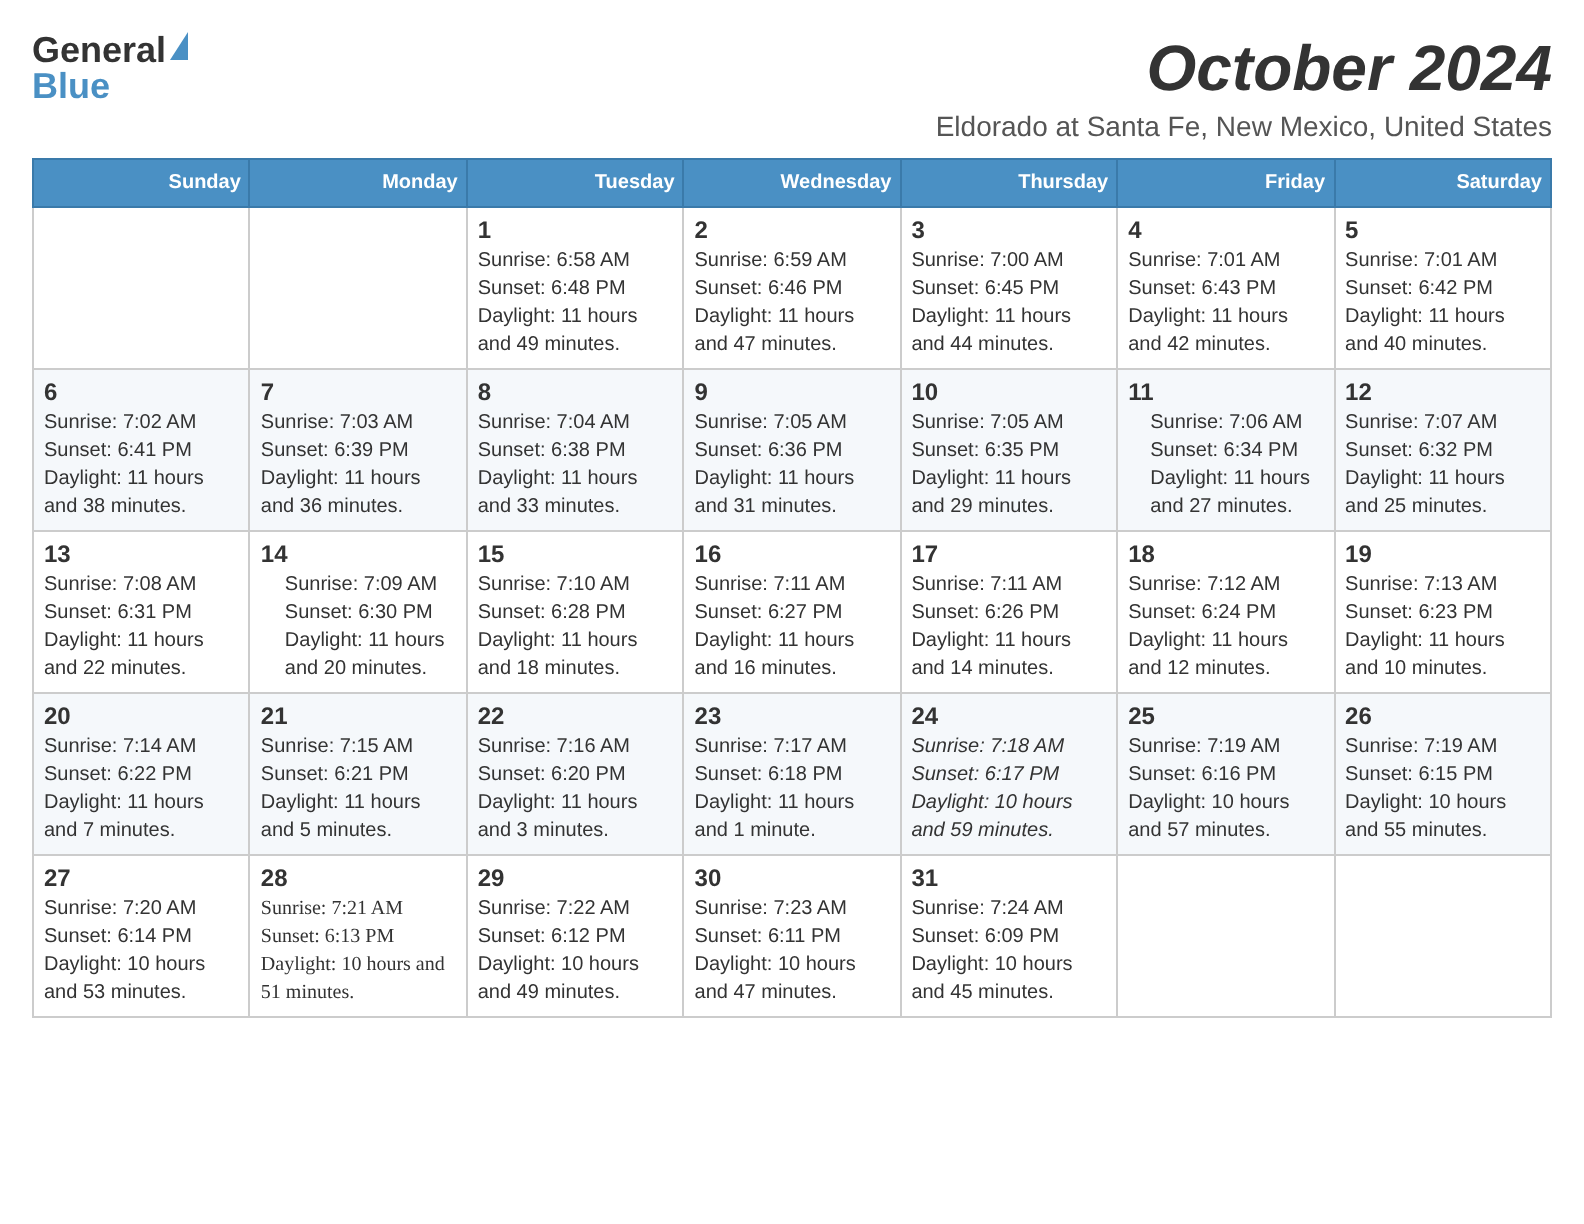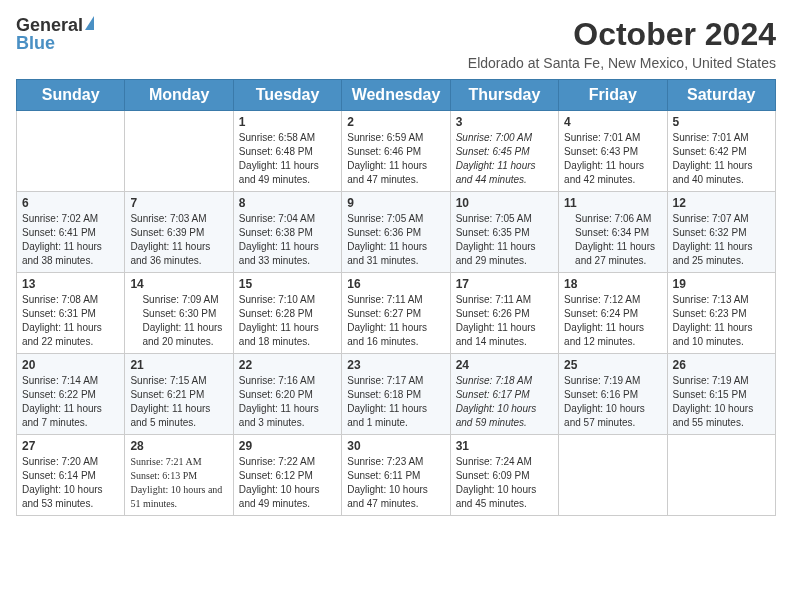--- a/index.html
+++ b/index.html
@@ -38,38 +38,39 @@
       align-items: center;
       text-align: right;
     }
     .title-section {
       text-align: right;
     }
     .month-title {
       font-size: 32px;
       font-weight: bold;
       color: #333;
+      font-style: italic;
     }
     .location-title {
       font-size: 14px;
       color: #555;
       margin-top: 2px;
     }
     .calendar {
       width: 100%;
       border-collapse: collapse;
       margin-top: 8px;
     }
     .calendar th {
       background-color: #4a90c4;
       color: #fff;
-      font-size: 16px;
+      font-size: 10px;
       font-weight: bold;
       padding: 6px 4px;
-      text-align: center;
+      text-align: right;
       border: 1px solid #3a7aaa;
     }
     .calendar td {
       border: 1px solid #ccc;
       vertical-align: top;
       padding: 4px 5px;
       width: 107px;
       min-height: 80px;
       font-size: 10px;
       color: #333;
@@ -134,21 +135,21 @@
 Daylight: 11 hours and 49 minutes.</div>
         </td>
         <td>
           <span class="day-number">2</span>
           <div class="day-info" style="white-space: pre-line;">Sunrise: 6:59 AM
 Sunset: 6:46 PM
 Daylight: 11 hours and 47 minutes.</div>
         </td>
         <td>
           <span class="day-number">3</span>
-          <div class="day-info" style="white-space: pre-line; font-style: italic;">Sunrise: 7:00 AM
+          <div class="day-info" style="white-space: pre-line;">Sunrise: 7:00 AM
 Sunset: 6:45 PM
 Daylight: 11 hours and 44 minutes.</div>
         </td>
         <td>
           <span class="day-number">4</span>
           <div class="day-info" style="white-space: pre-line;">Sunrise: 7:01 AM
 Sunset: 6:43 PM
 Daylight: 11 hours and 42 minutes.</div>
         </td>
         <td>

